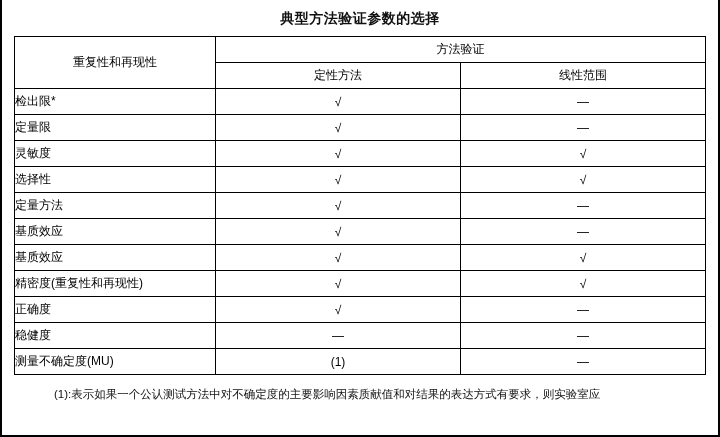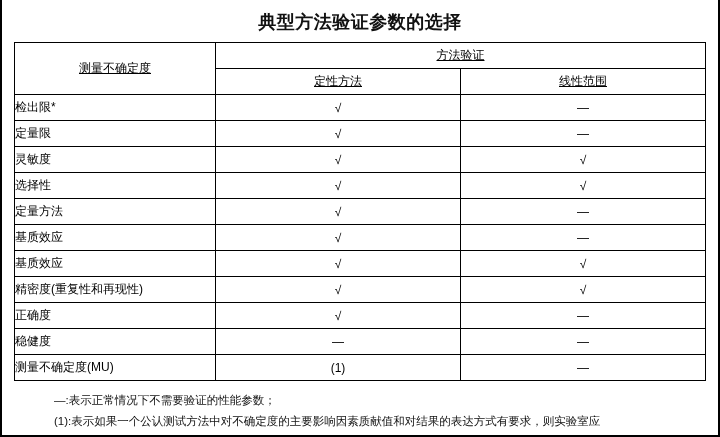--- a/index.html
+++ b/index.html
@@ -18,21 +18,21 @@
   #page {
     position: absolute;
     left: 0; top: 0;
     width: 720px;
     height: 437px;
     box-sizing: border-box;
     padding: 6px 14px 0 14px;
   }
   .title {
     text-align: center;
-    font-size: 18px;
+    font-size: 14px;
     font-weight: bold;
     letter-spacing: 0.5px;
     margin: 4px 0 8px 0;
     color: #111;
   }
   table.vtab {
     border-collapse: collapse;
     width: 692px;
     margin: 0 auto;
     table-layout: fixed;
@@ -46,21 +46,20 @@
     vertical-align: middle;
   }
   .col-param { width: 200px; }
   .col-quant { width: 246px; }
   .col-qual  { width: 246px; }
 
   .th-center {
     text-align: center;
     font-weight: bold;
     font-size: 12.5px;
-    text-decoration: underline;
   }
   .param-label {
     padding-left: 10px;
     text-align: left;
     font-size: 12px;
     margin-left: 48px;
   }
   .mark {
     text-align: center;
     font-size: 13px;
@@ -102,21 +101,21 @@
 <div id="page">
 
   <div class="left-edge"></div>
   <div class="right-edge"></div>
 
   <div class="title">典型方法验证参数的选择</div>
 
   <table class="vtab">
     <thead>
       <tr>
-        <th class="th-center col-param" rowspan="2">测量不确定度</th>
+        <th class="th-center col-param" rowspan="2">重复性和再现性</th>
         <th class="th-center" colspan="2">方法验证</th>
       </tr>
       <tr>
         <th class="th-center col-quant">定性方法</th>
         <th class="th-center col-qual">线性范围</th>
       </tr>
     </thead>
     <tbody>
       <tr>
         <td class="param-label">检出限*</td>
@@ -170,19 +169,18 @@
       </tr>
       <tr>
         <td class="param-label">测量不确定度(MU)</td>
         <td class="mark">(1)</td>
         <td class="mark">—</td>
       </tr>
     </tbody>
   </table>
 
   <div class="notes">
-    <p class="note-indent1">—:表示正常情况下不需要验证的性能参数；</p>
     <p class="note-indent2">(1):表示如果一个公认测试方法中对不确定度的主要影响因素质献值和对结果的表达方式有要求，则实验室应</p>
 
   </div>
 
   <div class="bottom-rule"></div>
 </div>
 
 </body></html>

